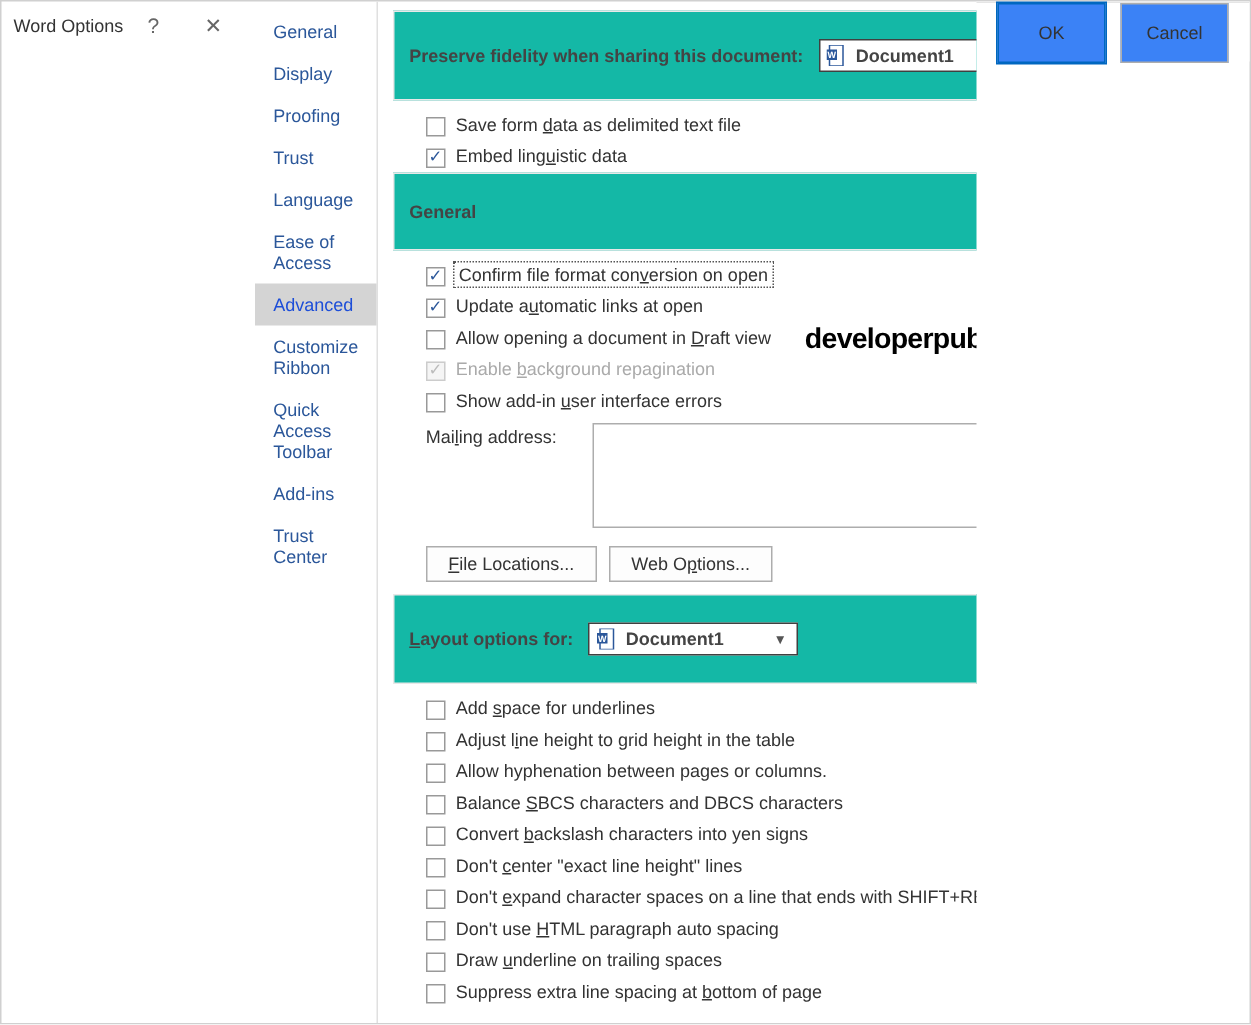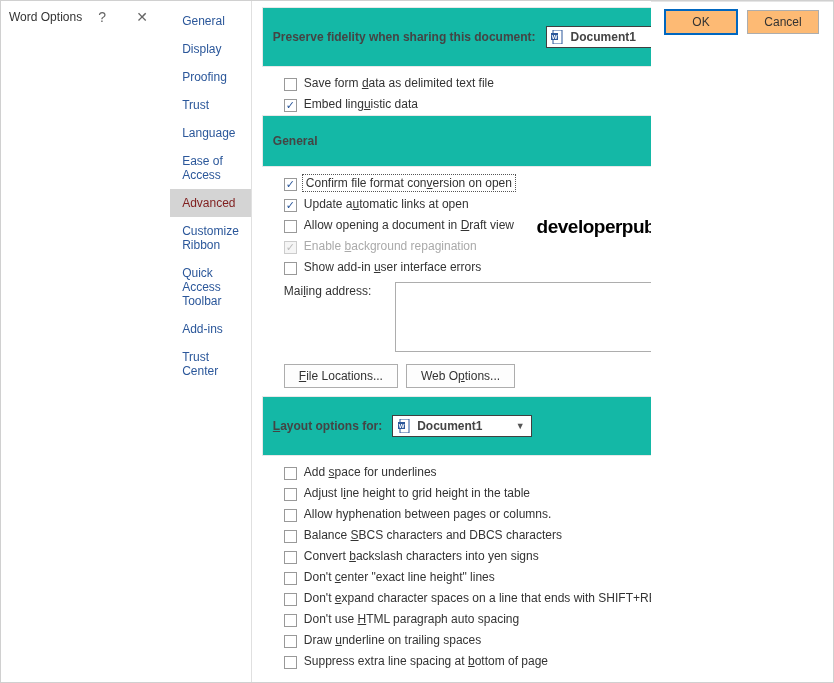--- a/index.html
+++ b/index.html
@@ -5,21 +5,21 @@
   * { box-sizing: border-box; }
   html, body { margin: 0; padding: 0; font-family: "Segoe UI", Tahoma, sans-serif; font-size: 12px; color: #333; background: #fff; }
   .window { width: 834px; height: 683px; border: 1px solid #d0d0d0; position: relative; display: flex; flex-direction: row; }
   .titlebar { height: 32px; display: flex; align-items: center; padding: 0 8px; }
   .titlebar .title { flex: 1; font-size: 12px; }
   .titlebar .tbtn { width: 40px; height: 28px; display: flex; align-items: center; justify-content: center; font-size: 14px; color: #666; cursor: default; }
   .titlebar .tbtn.help { font-size: 14px; }
   .content { flex: 1; display: flex; overflow: hidden; }
   .sidebar { width: 148px; border-right: 1px solid #e0e0e0; padding: 6px 0; }
   .side-item { padding: 7px 12px; cursor: default; color: #2b579a; }
-  .side-item.selected { background: #d4d4d4; color: #7f1d1d; }
+  .side-item.selected { background: #d4d4d4; color: #1d4ed8; }
   .main { flex: 1; position: relative; display: flex; }
   .main-scroll { flex: 1; overflow: hidden; padding: 6px 8px 6px 10px; }
   .scrollbar { width: 17px; background: #f0f0f0; border-left: 1px solid #e8e8e8; position: relative; }
   .scrollbar .arrow { position: absolute; left: 0; right: 0; height: 17px; display: flex; align-items: center; justify-content: center; color: #888; font-size: 9px; }
   .scrollbar .arrow.up { top: 0; }
   .scrollbar .arrow.dn { bottom: 0; }
   .scrollbar .thumb { position: absolute; left: 2px; right: 2px; top: 20px; height: 60px; background: #c8c8c8; }
   
   .section-header { background: #14b8a6; border: 1px solid #e8e8e8; padding: 18px 10px; font-weight: bold; color: #444; display: flex; align-items: center; gap: 10px; margin-bottom: 6px;}
   .section-header .label { font-weight: bold; }
@@ -41,21 +41,21 @@
   .field-row { display:flex; align-items:flex-start; padding: 4px 0 4px 22px; gap:24px; }
   .field-label { padding-top:2px; white-space:nowrap; }
   .textarea { border:1px solid #adadad; background:#fff; height:70px; width:320px; }
   
   .button-row { padding: 8px 0 8px 22px; display:flex; gap:8px; }
   .btn { background:#fdfdfd; border:1px solid #adadad; padding:4px 14px; cursor:default; font-size:12px; }
   
   .watermark { position:absolute; top:215px; right:12px; font-family: Arial Black, Arial, sans-serif; font-weight:900; font-size:19px; color:#000; letter-spacing:-0.5px; pointer-events:none; }
   
   .footer { height: 40px; border-top: 1px solid #e5e5e5; display: flex; align-items: center; justify-content: flex-end; padding: 0 14px; gap: 10px; background: #fff; }
-  .fbtn { min-width: 72px; height: 24px; display:flex; align-items:center; justify-content:center; border:1px solid #adadad; background:#fdba74; cursor:default; font-size:12px;}
+  .fbtn { min-width: 72px; height: 40px; display:flex; align-items:center; justify-content:center; border:1px solid #adadad; background:#3b82f6; cursor:default; font-size:12px;}
   .fbtn.primary { border-color:#0067c0; outline: 1px solid #0067c0; }
 </style>
 </head>
 <body>
 
 <div class="window">
   <div class="titlebar">
     <div class="title">Word Options</div>
     <div class="tbtn help">?</div>
     <div class="tbtn">✕</div>

